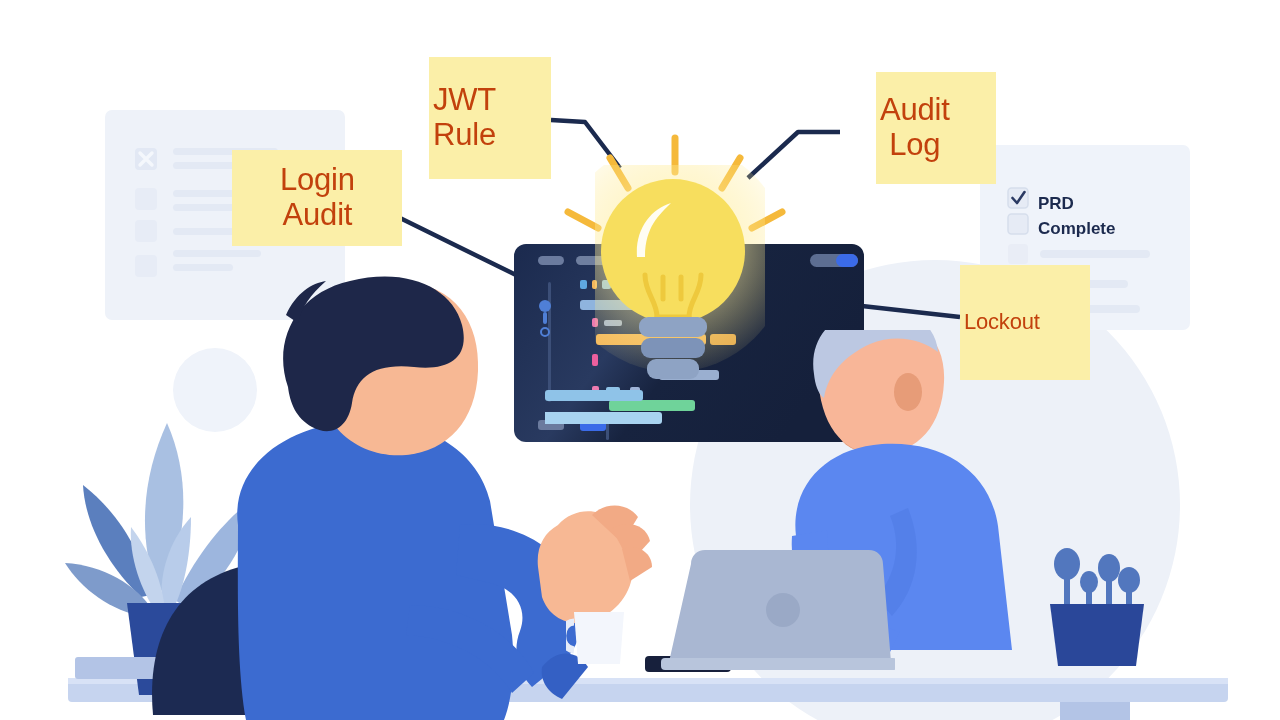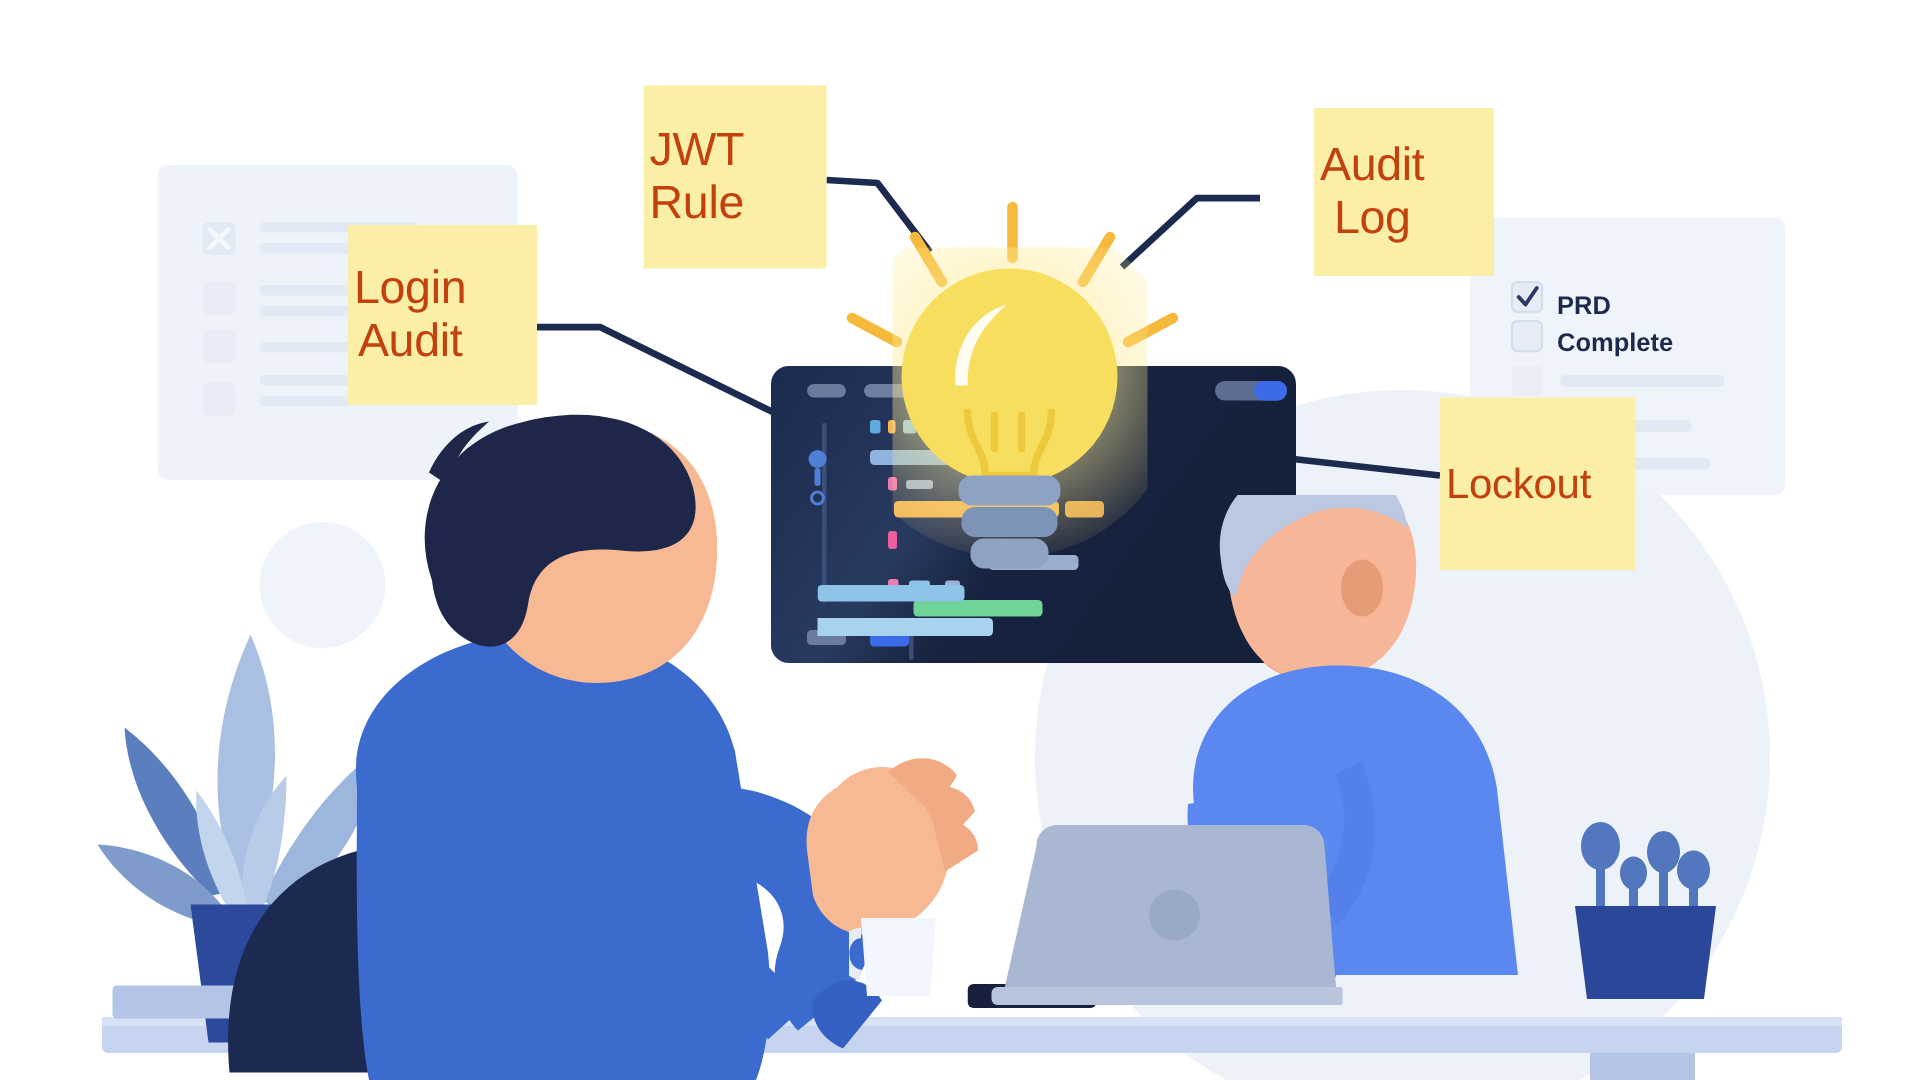--- a/index.html
+++ b/index.html
@@ -4,23 +4,23 @@
 <style>
   html,body{margin:0;padding:0;background:#fff;}
   body{width:1280px;height:720px;overflow:hidden;font-family:"Liberation Sans",sans-serif;}
   #scene{position:relative;width:1280px;height:720px;background:#ffffff;overflow:hidden;}
   .abs{position:absolute;}
   svg{display:block;}
   .note{position:absolute;background:#FBEFA8;display:flex;align-items:center;justify-content:flex-start;
         text-align:center;color:#c2410c;font-weight:400;line-height:1.12;letter-spacing:-0.2px;}
   .note span{display:block;padding:0 4px;}
   .note-jwt{left:429px;top:57px;width:122px;height:122px;font-size:31px;}
-  .note-login{left:232px;top:150px;width:126px;height:120px;font-size:31px;}
+  .note-login{left:232px;top:150px;width:126px;height:96px;font-size:31px;padding-left:44px;}
   .note-audit{left:840px;top:72px;width:120px;height:112px;font-size:31px;margin-left:36px;}
-  .note-lockout{left:960px;top:265px;width:130px;height:115px;font-size:28px;}
+  .note-lockout{left:960px;top:265px;width:130px;height:115px;font-size:22px;}
   .chk-label{color:#1C2A4E;font-weight:700;font-size:17px;line-height:25px;letter-spacing:0px;text-align:right;}
 </style>
 </head>
 <body>
 
 <div id="scene">
 
   <svg class="abs" style="left:0;top:0" width="1280" height="720">
 
     <circle cx="935" cy="505" r="245" fill="#EDF1F8"></circle>

